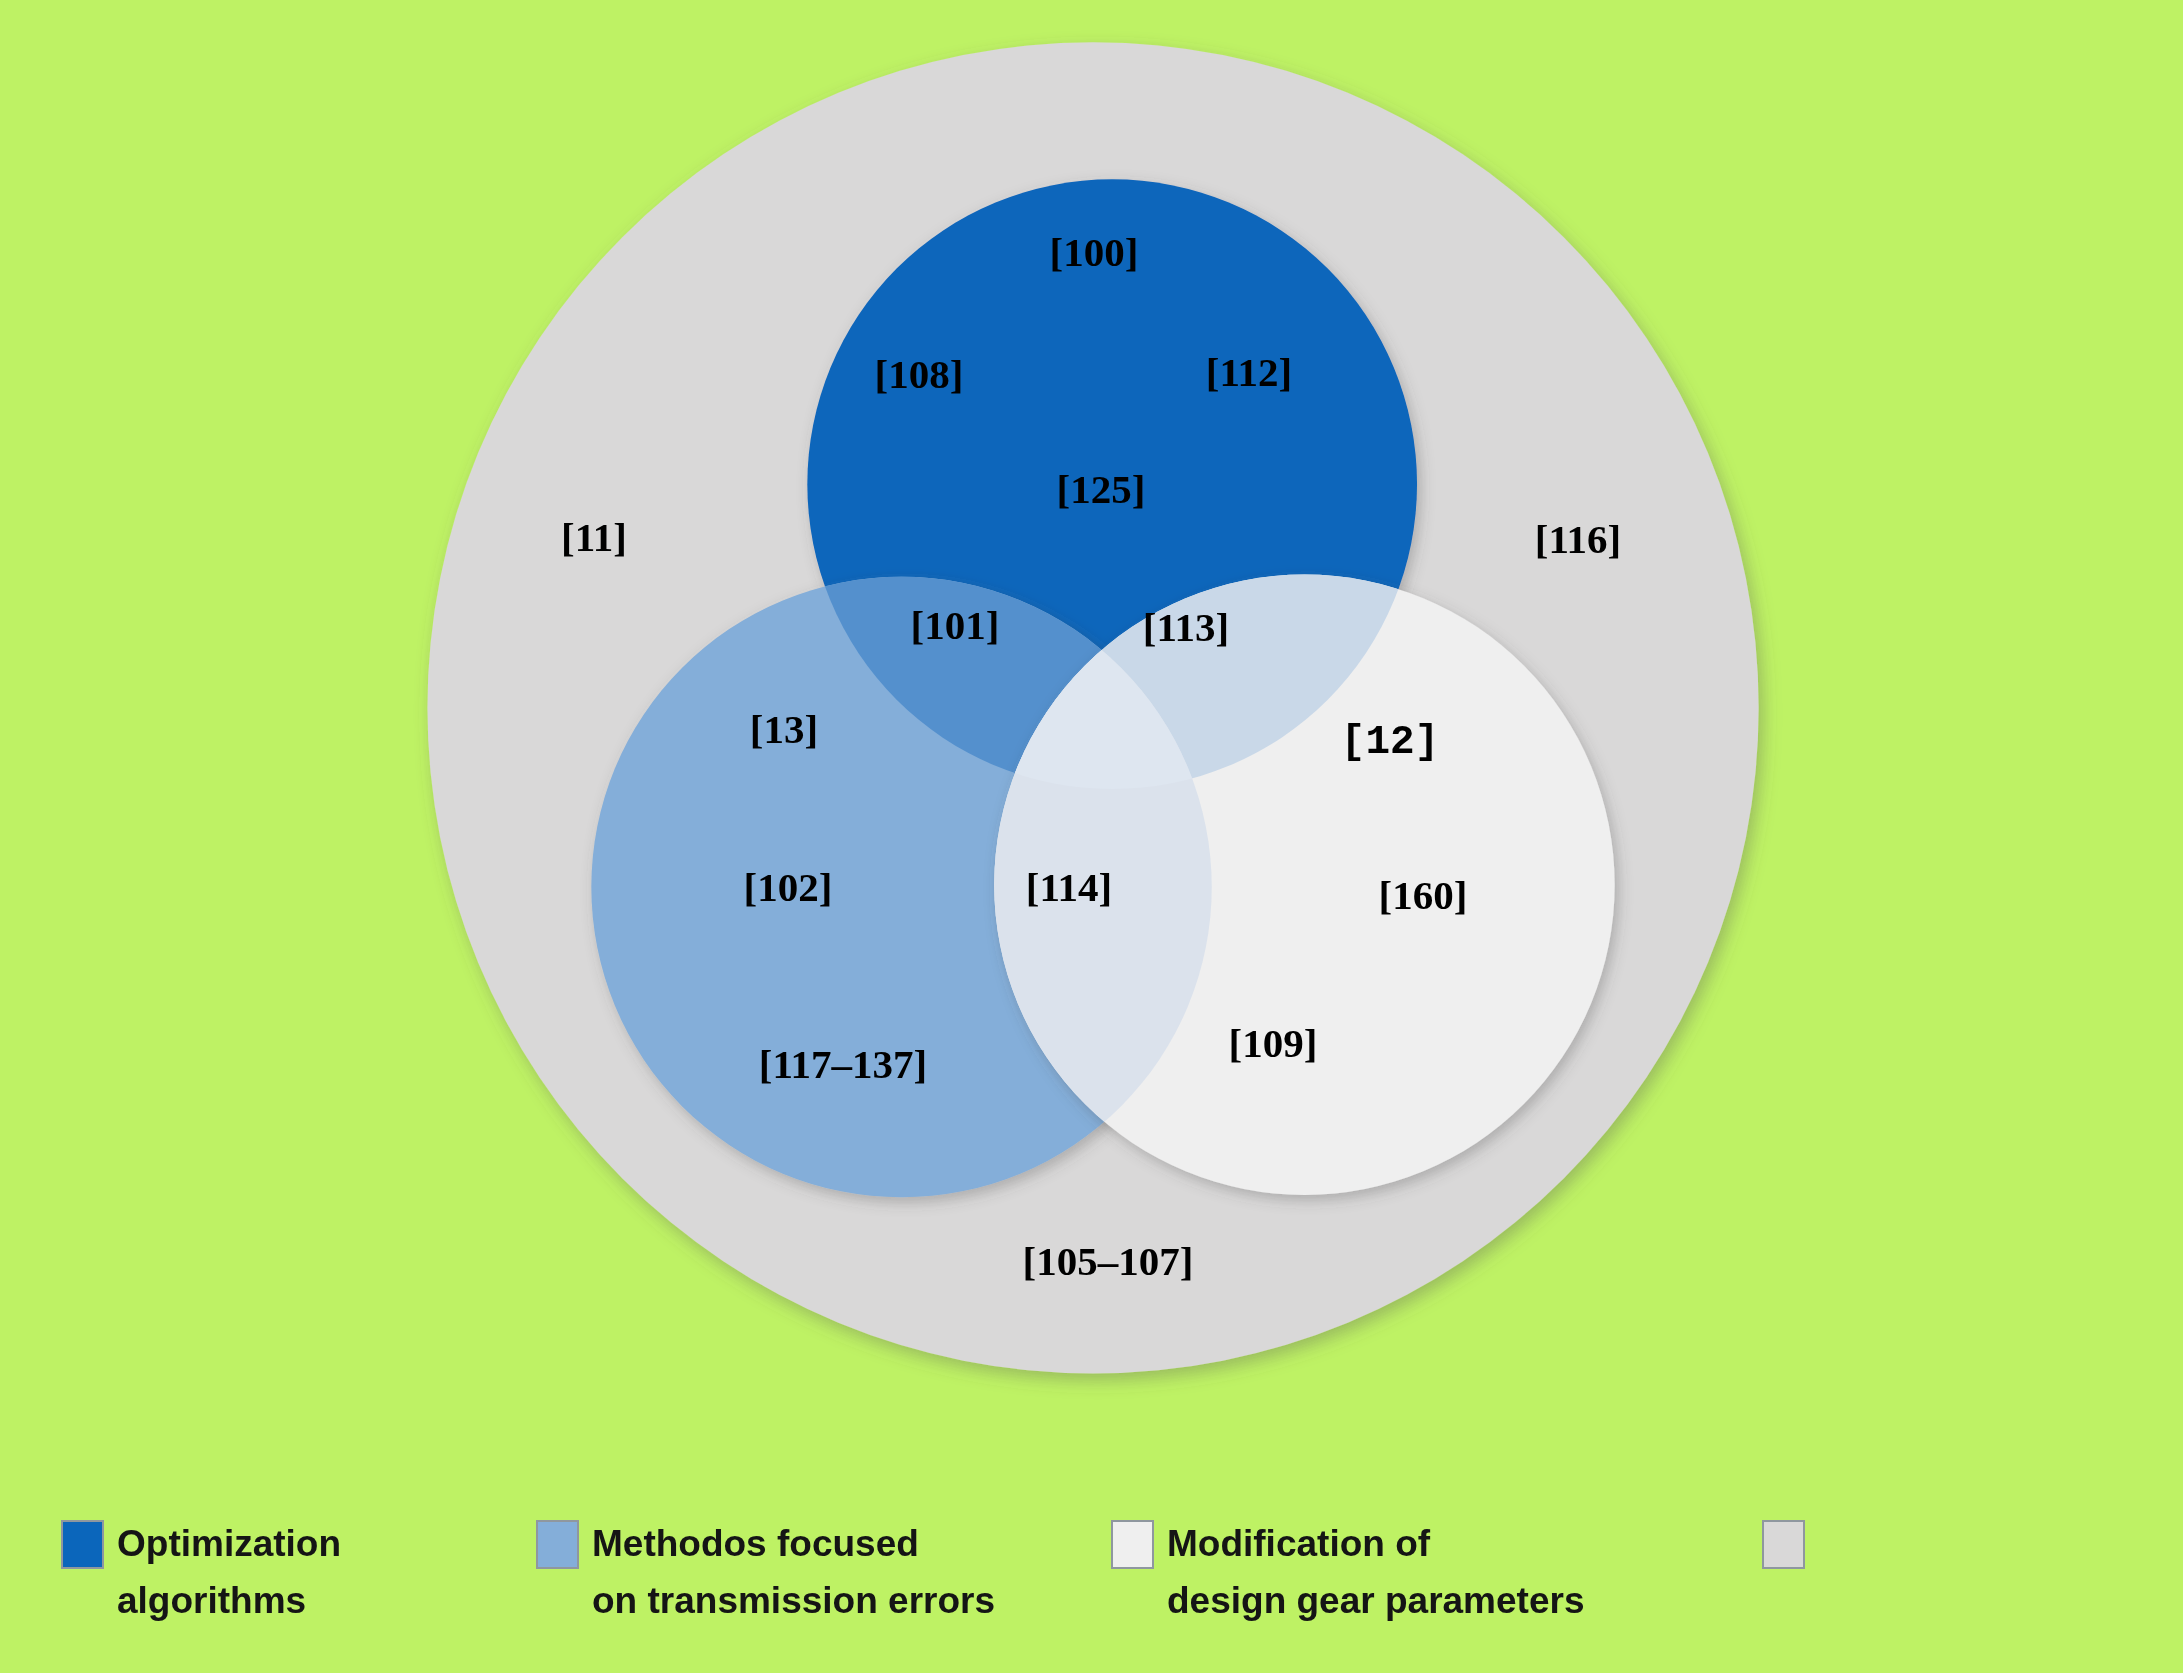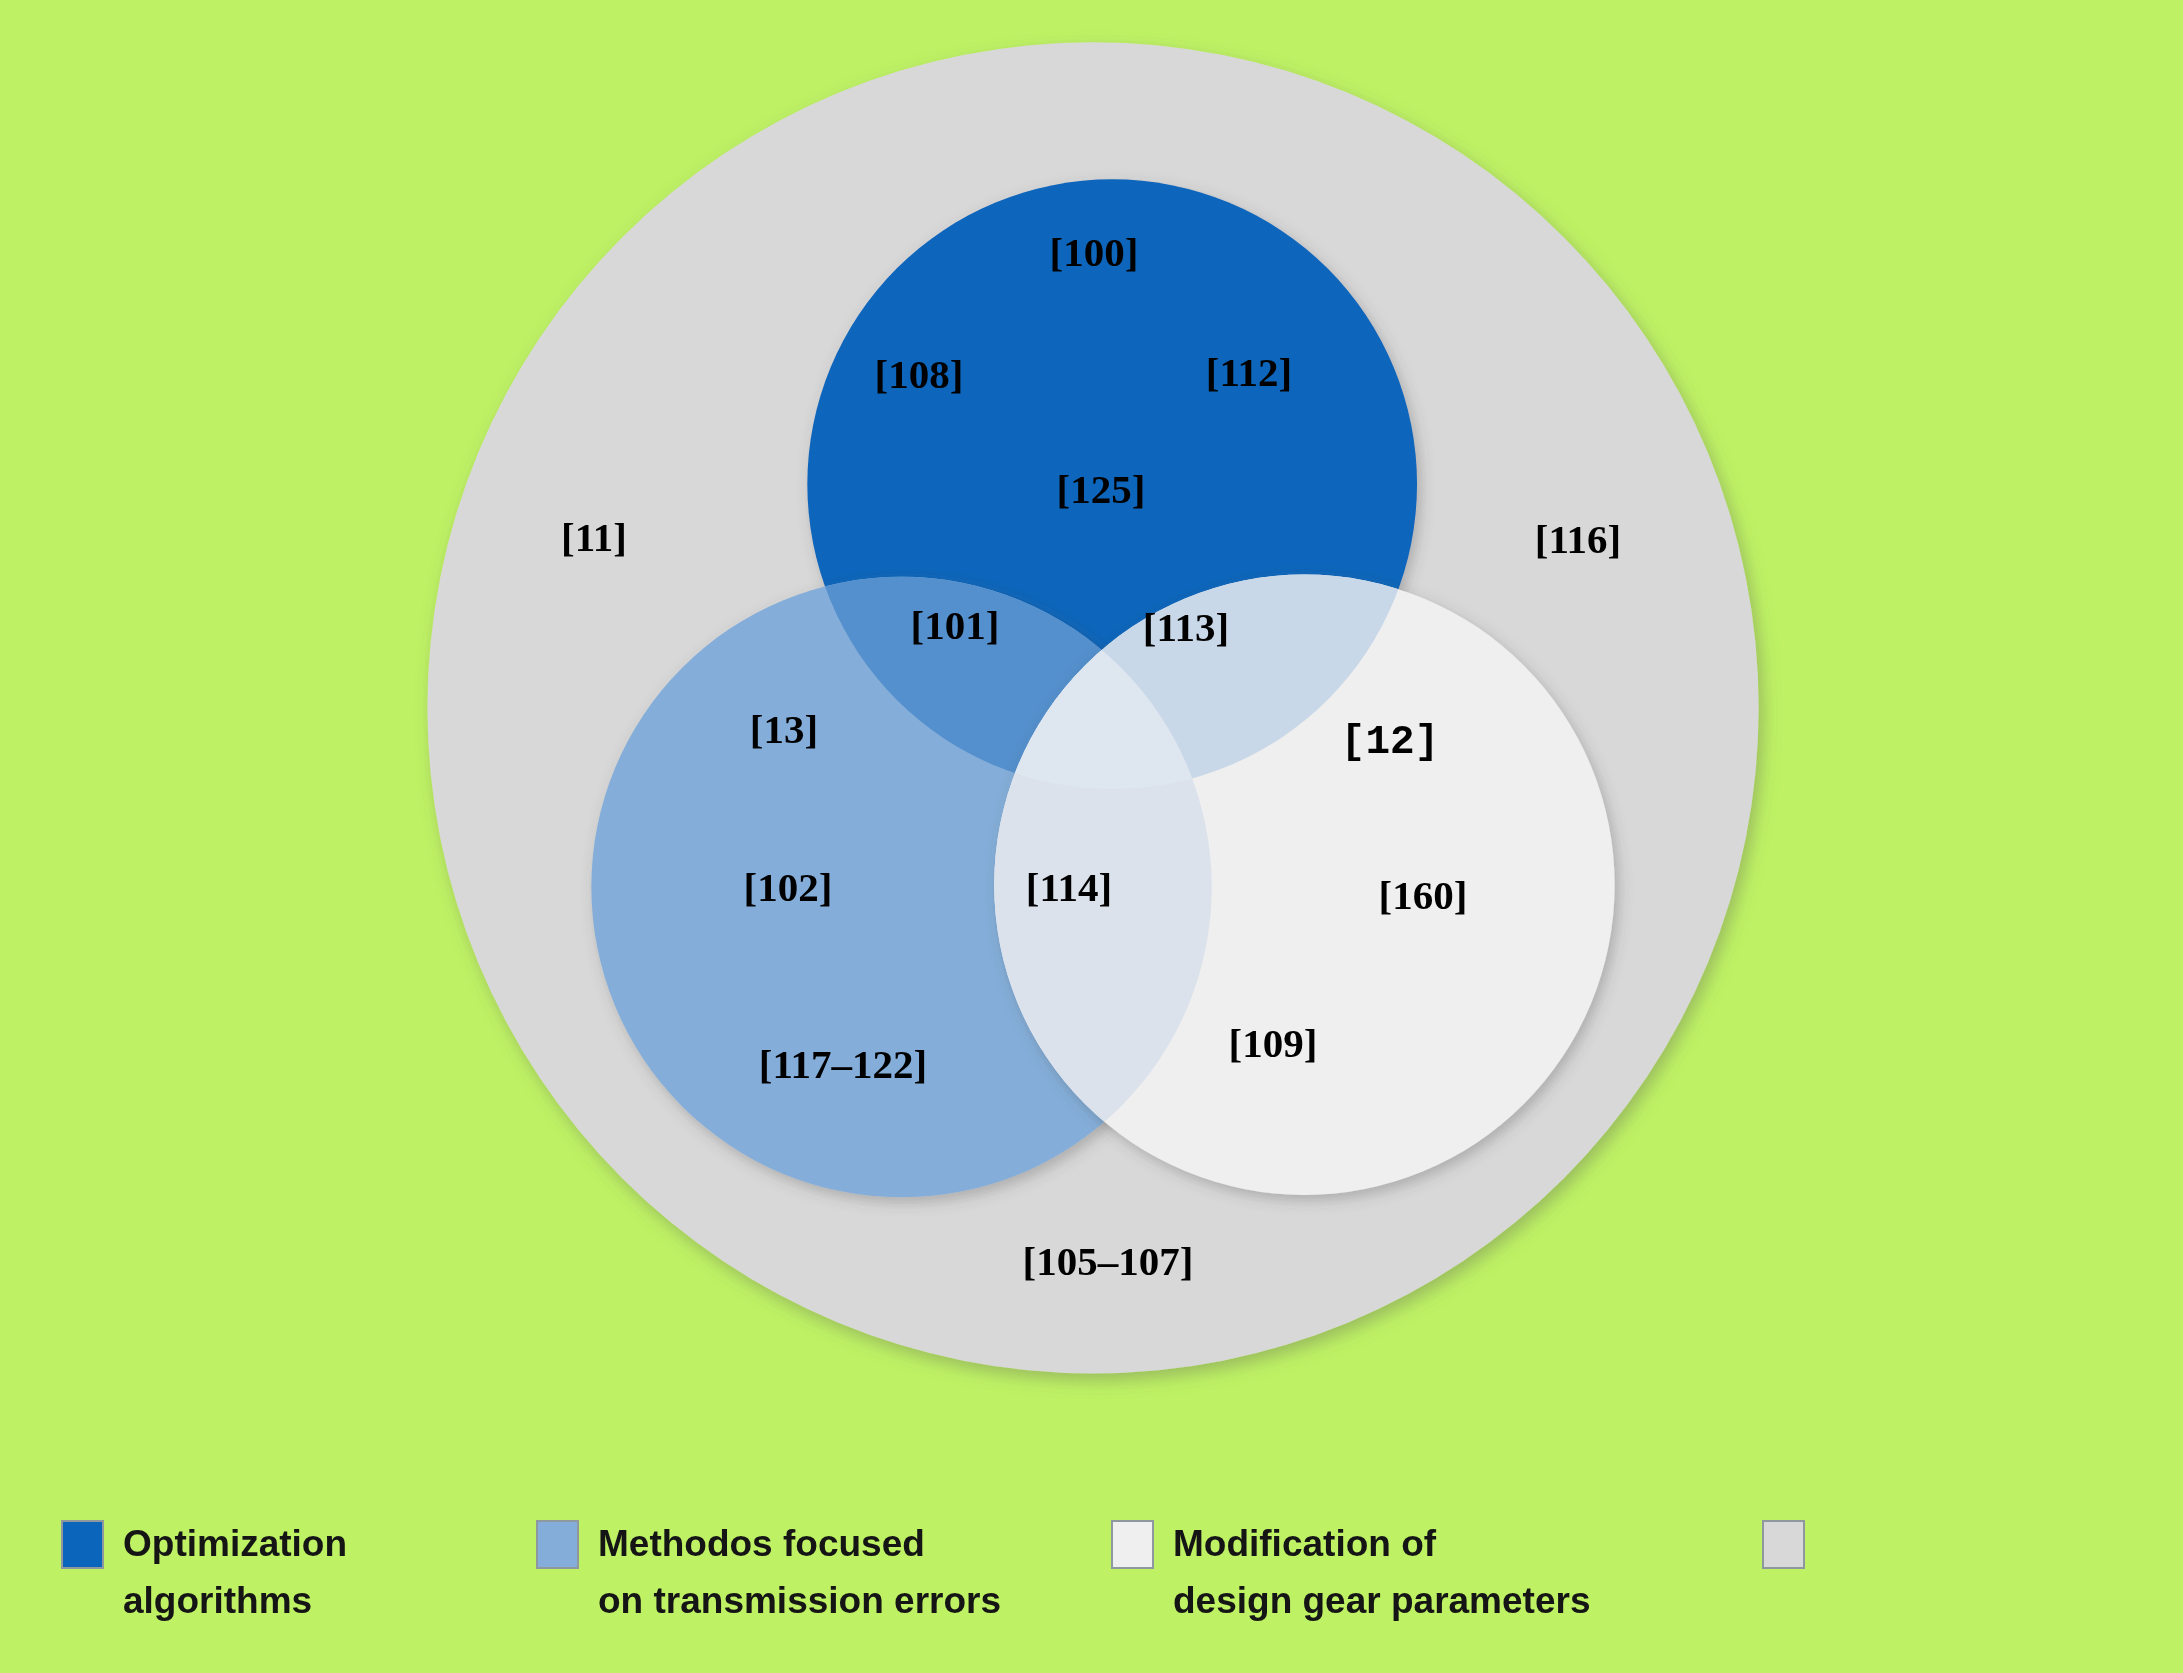--- a/index.html
+++ b/index.html
@@ -31,21 +31,21 @@
     position:absolute;
     left:0; top:1515px;
     width:2183px;
     height:138px;
   }
   .legend-item{
     position:absolute;
     top:0;
     display:flex;
     align-items:flex-start;
-    gap:19px;
+    gap:13px;
   }
   .legend-swatch{
     width:43px;
     height:49px;
     margin-top:4.6px;
     border:2.3px solid #8f979f;
     box-sizing:border-box;
     flex:0 0 auto;
   }
   .legend-text{
@@ -114,21 +114,21 @@
   <div class="ref-label" style="left:1101px;top:489px;">[125]</div>
   <div class="ref-label" style="left:594px;top:537px;">[11]</div>
   <div class="ref-label" style="left:1578px;top:539px;">[116]</div>
   <div class="ref-label" style="left:955px;top:625px;">[101]</div>
   <div class="ref-label" style="left:1186px;top:627px;">[113]</div>
   <div class="ref-label" style="left:784px;top:729px;">[13]</div>
   <div class="ref-label" style="left:1390px;top:742px;font-family:Liberation Mono, monospace;">[12]</div>
   <div class="ref-label" style="left:788px;top:887px;">[102]</div>
   <div class="ref-label" style="left:1069px;top:887px;">[114]</div>
   <div class="ref-label" style="left:1423px;top:895px;">[160]</div>
-  <div class="ref-label" style="left:843px;top:1064px;">[117–122]</div>
+  <div class="ref-label" style="left:843px;top:1064px;">[117–137]</div>
   <div class="ref-label" style="left:1273px;top:1043px;">[109]</div>
   <div class="ref-label" style="left:1108px;top:1261px;">[105–107]</div>
 
   <div class="legend">
 
     <div class="legend-item li-1">
       <div class="legend-swatch" style="background-color: rgb(11, 102, 187);"></div>
       <div class="legend-text">
         <div>Optimization</div>
         <div>algorithms</div>

